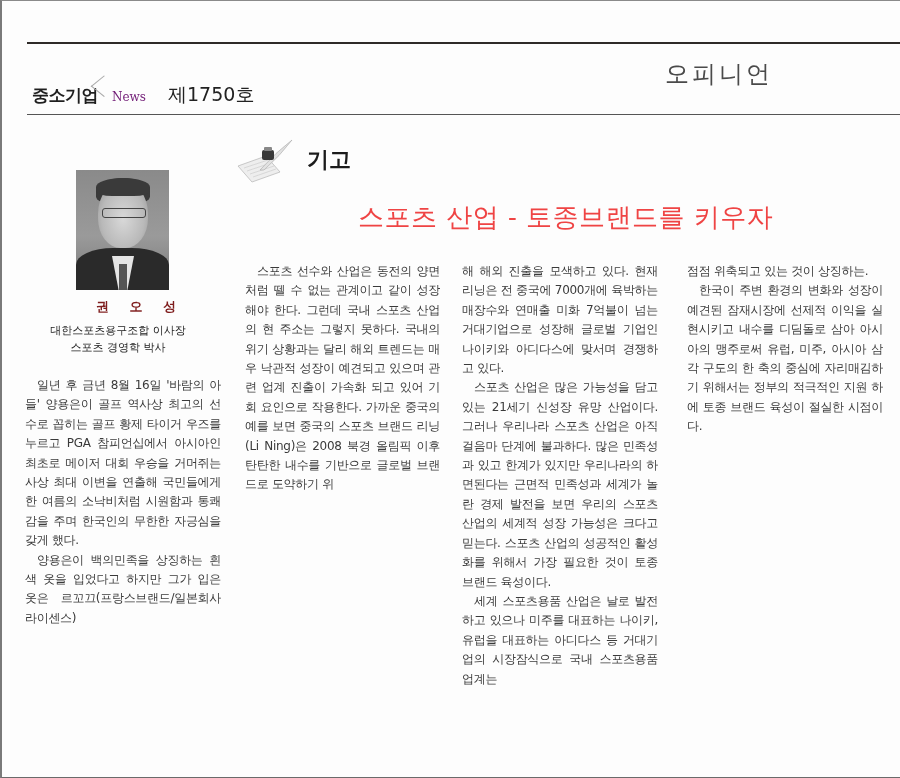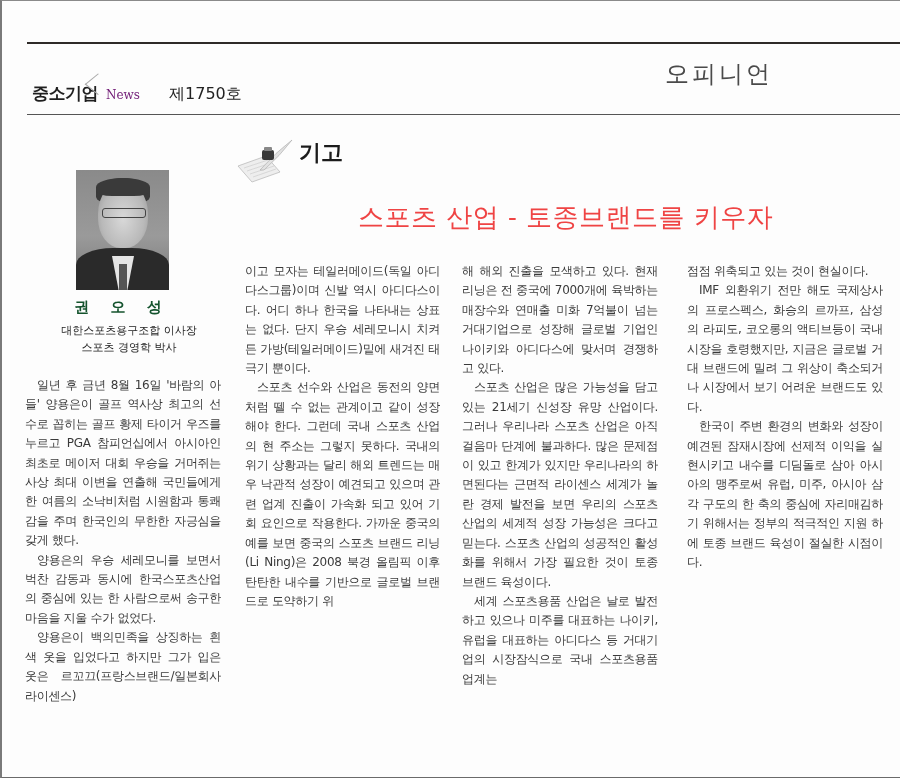--- a/index.html
+++ b/index.html
@@ -11,37 +11,37 @@
     position:relative;
   }
   .frame {
     position:absolute; left:0; top:0; width:898px; height:776px;
     border:1px solid #8a8a8a; border-left:2px solid #7a7a7a; border-bottom:2px solid #6a6a6a;
   }
   .rule-top { position:absolute; left:27px; right:0; top:42px; height:2px; background:#2e2a28; }
   .rule-mid { position:absolute; left:27px; right:0; top:114px; height:1px; background:#555; }
 
   .masthead {
-    position:absolute; left:32px; top:82px; display:flex; align-items:baseline; 
+    position:absolute; left:32px; top:82px; display:flex; align-items:baseline; gap:6px;
   }
   .mh-title { font-size:17px; font-weight:bold; color:#1f1f1f; letter-spacing:-0.5px; }
   .mh-news { position:relative; font-family:"DejaVu Serif", serif; font-size:12px; color:#701a75; padding-left:8px; }
   .mh-news::before {
     content:""; position:absolute; left:0; top:-10px; width:16px; height:16px;
     border-left:1.5px solid #aaa; border-top:1.5px solid #aaa; transform:rotate(-45deg) skew(6deg,6deg);
     transform-origin:left bottom;
   }
-  .mh-issue { font-size:16px; color:#222; margin-left:29px; }
+  .mh-issue { font-size:19px; color:#222; margin-left:16px; }
 
   .section-title {
     position:absolute; left:665px; top:58px;
     font-family:"DejaVu Serif", serif; font-size:24px; color:#4a4a4a; letter-spacing:3px; font-weight:normal;
   }
 
-  .contrib { position:absolute; left:236px; top:138px; display:flex; align-items:flex-start; gap:5px; }
+  .contrib { position:absolute; left:236px; top:138px; display:flex; align-items:center; gap:13px; }
   .contrib-icon { width:58px; height:46px; position:relative; }
   .contrib-label { font-size:22px; font-weight:bold; color:#1b1b1b; margin-bottom:2px; }
 
   .headline {
     position:absolute; left:358px; top:200px;
     font-family:"DejaVu Serif", serif; font-size:26px; color:#ef4444; letter-spacing:0.5px;
   }
 
   .photo {
     position:absolute; left:76px; top:170px; width:93px; height:120px;
@@ -53,22 +53,22 @@
     background:radial-gradient(ellipse at 50% 55%, #d9d9d9 0%, #b9b9b9 60%, #8d8d8d 100%);
   }
   .photo .hair {
     position:absolute; left:20px; top:8px; width:54px; height:26px; border-radius:50% 50% 30% 30%; background:#3a3a3a;
   }
   .photo .glasses { position:absolute; left:26px; top:38px; width:42px; height:8px; border:1.5px solid #444; border-radius:3px; }
   .photo .suit { position:absolute; left:0; bottom:0; width:93px; height:42px; background:#2a2a2a; border-radius:40% 40% 0 0; }
   .photo .shirt { position:absolute; left:36px; bottom:0; width:22px; height:34px; background:#e5e5e5; clip-path:polygon(0 0,100% 0,70% 100%,30% 100%); }
   .photo .tie { position:absolute; left:43px; bottom:0; width:8px; height:26px; background:#555; }
 
-  .author-name { position:absolute; left:60px; top:298px; width:124px; text-align:center; font-size:15px; font-weight:bold; letter-spacing:8px; color:#14532d; }
-  .author-aff { position:absolute; left:47px; top:322px; width:164px; text-align:center; font-size:11px; line-height:17px; color:#222; }
+  .author-name { position:absolute; left:60px; top:298px; width:124px; text-align:right; font-size:13px; font-weight:bold; letter-spacing:8px; color:#7f1d1d; }
+  .author-aff { position:absolute; left:36px; top:322px; width:164px; text-align:center; font-size:11px; line-height:17px; color:#222; }
 
   .col {
     position:absolute; font-size:12px; line-height:19.4px; color:#3a3a3a; text-align:justify;
     letter-spacing:-0.3px;
   }
   .col p { margin:0; text-indent:1em; }
   .col p.cont { text-indent:0; }
   .c1 { left:25px; top:376px; width:196px; }
   .c2 { left:245px; top:262px; width:195px; }
   .c3 { left:462px; top:262px; width:196px; }
@@ -120,32 +120,29 @@
 </div>
 
 <div class="author-name">권 오 성</div>
 <div class="author-aff">
   <div>대한스포츠용구조합 이사장</div>
   <div>스포츠 경영학 박사</div>
 </div>
 
 <div class="col c1">
   <p>일년 후 금년 8월 16일 '바람의 아들' 양용은이 골프 역사상 최고의 선수로 꼽히는 골프 황제 타이거 우즈를 누르고 PGA 참피언십에서 아시아인 최초로 메이저 대회 우승을 거머쥐는 사상 최대 이변을 연출해 국민들에게 한 여름의 소낙비처럼 시원함과 통쾌감을 주며 한국인의 무한한 자긍심을 갖게 했다.</p>
-  <p>양용은의 우승 세레모니를 보면서 벅찬 감동과 동시에 한국스포츠산업의 중심에 있는 한 사람으로써 송구한 마음을 지울 수가 없었다.</p>
   <p>양용은이 백의민족을 상징하는 흰색 옷을 입었다고 하지만 그가 입은 옷은 르꼬끄(프랑스브랜드/일본회사 라이센스)</p>
 </div>
 
 <div class="col c2">
-  <p class="cont">이고 모자는 테일러메이드(독일 아디다스그룹)이며 신발 역시 아디다스이다. 어디 하나 한국을 나타내는 상표는 없다. 단지 우승 세레모니시 치켜든 가방(테일러메이드)밑에 새겨진 태극기 뿐이다.</p>
   <p>스포츠 선수와 산업은 동전의 양면처럼 뗄 수 없는 관계이고 같이 성장해야 한다. 그런데 국내 스포츠 산업의 현 주소는 그렇지 못하다. 국내의 위기 상황과는 달리 해외 트렌드는 매우 낙관적 성장이 예견되고 있으며 관련 업계 진출이 가속화 되고 있어 기회 요인으로 작용한다. 가까운 중국의 예를 보면 중국의 스포츠 브랜드 리닝(Li Ning)은 2008 북경 올림픽 이후 탄탄한 내수를 기반으로 글로벌 브랜드로 도약하기 위</p>
 </div>
 
 <div class="col c3">
   <p class="cont">해 해외 진출을 모색하고 있다. 현재 리닝은 전 중국에 7000개에 육박하는 매장수와 연매출 미화 7억불이 넘는 거대기업으로 성장해 글로벌 기업인 나이키와 아디다스에 맞서며 경쟁하고 있다.</p>
-  <p>스포츠 산업은 많은 가능성을 담고 있는 21세기 신성장 유망 산업이다. 그러나 우리나라 스포츠 산업은 아직 걸음마 단계에 불과하다. 많은 문제점이 있고 한계가 있지만 우리나라의 하면된다는 근면적 라이센스 세계가 놀란 경제 발전을 보면 우리의 스포츠 산업의 세계적 성장 가능성은 크다고 믿는다. 스포츠 산업의 성공적인 활성화를 위해서 가장 필요한 것이 토종 브랜드 육성이다.</p>
+  <p>스포츠 산업은 많은 가능성을 담고 있는 21세기 신성장 유망 산업이다. 그러나 우리나라 스포츠 산업은 아직 걸음마 단계에 불과하다. 많은 민족성과 있고 한계가 있지만 우리나라의 하면된다는 근면적 민족성과 세계가 놀란 경제 발전을 보면 우리의 스포츠 산업의 세계적 성장 가능성은 크다고 믿는다. 스포츠 산업의 성공적인 활성화를 위해서 가장 필요한 것이 토종 브랜드 육성이다.</p>
   <p>세계 스포츠용품 산업은 날로 발전하고 있으나 미주를 대표하는 나이키, 유럽을 대표하는 아디다스 등 거대기업의 시장잠식으로 국내 스포츠용품업계는</p>
 </div>
 
 <div class="col c4">
-  <p class="cont">점점 위축되고 있는 것이 현실이다.</p>
-  <p>IMF 외환위기 전만 해도 국제상사의 프로스펙스, 화승의 르까프, 삼성의 라피도, 코오롱의 액티브등이 국내 시장을 호령했지만, 지금은 글로벌 거대 브랜드에 밀려 그 위상이 축소되거나 시장에서 보기 어려운 브랜드도 있다.</p>
+  <p class="cont">점점 위축되고 있는 것이 상징하는.</p>
   <p>한국이 주변 환경의 변화와 성장이 예견된 잠재시장에 선제적 이익을 실현시키고 내수를 디딤돌로 삼아 아시아의 맹주로써 유럽, 미주, 아시아 삼각 구도의 한 축의 중심에 자리매김하기 위해서는 정부의 적극적인 지원 하에 토종 브랜드 육성이 절실한 시점이다.</p>
 </div>
 
 </body></html>

